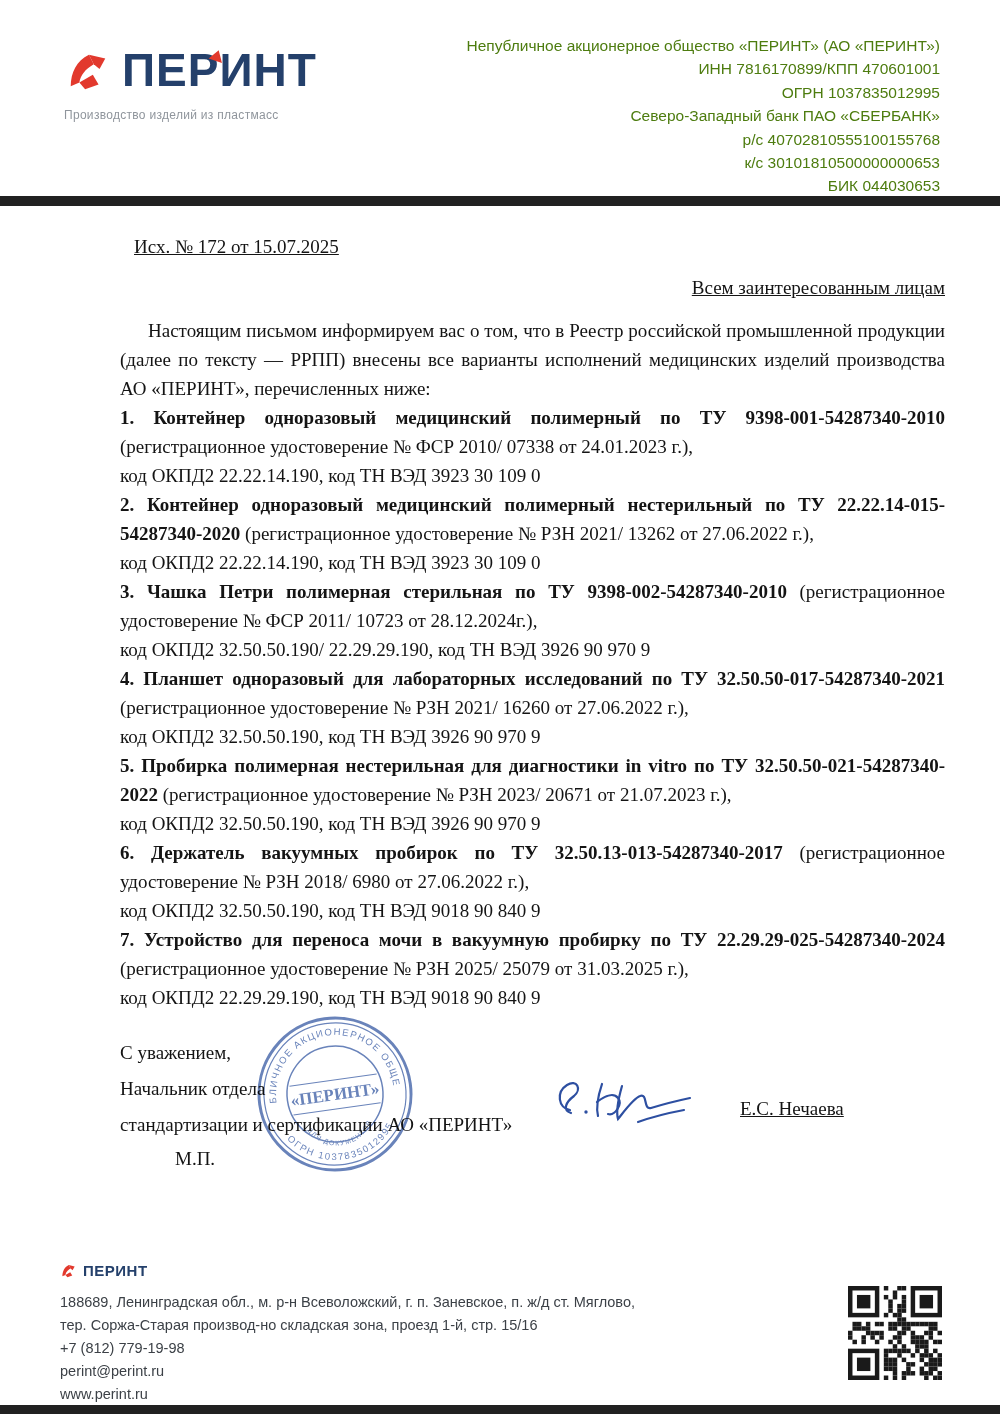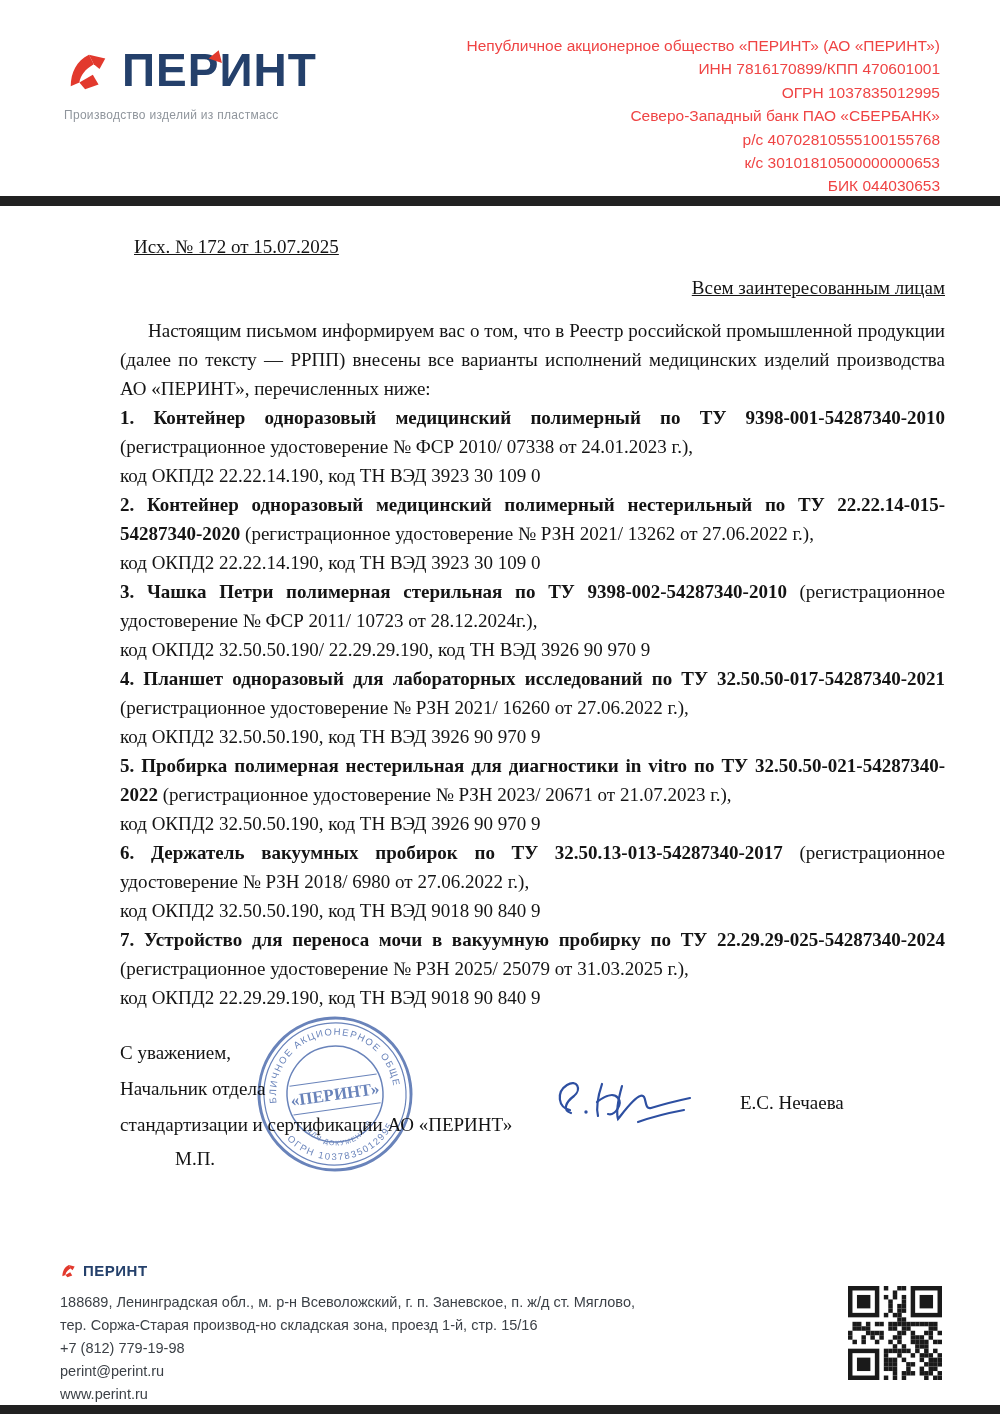--- a/index.html
+++ b/index.html
@@ -47,21 +47,21 @@
   .logo-tagline {
     margin-top: 14px;
     font-size: 12px;
     color: #8f959c;
     letter-spacing: 0.3px;
   }
   .company-info {
     text-align: right;
     font-size: 15.5px;
     line-height: 23.4px;
-    color: #ef4444;
+    color: #4d7c0f;
     padding-top: 4px;
   }
   .top-bar { height: 10px; background: #212121; width: 100%; }
 
   
   .letter-body {
     box-sizing: border-box;
     padding: 18px 55px 0 120px;
     font-size: 19px;
     line-height: 29px;
@@ -72,21 +72,21 @@
   .items p.item { margin: 0; text-align: justify; }
   .item .b { font-weight: bold; }
   .outro { margin: 20px 0 0 0; text-indent: 28px; text-align: justify; }
 
   
   .closing { position: relative; margin-top: 26px; height: 150px; }
   .closing .cl { position: absolute; left: 0; white-space: nowrap; }
   .cl-regards { top: 0; }
   .cl-pos1 { top: 36px; }
   .cl-pos2 { top: 72px; }
-  .cl-signer { left: 620px !important; top: 50px; }
+  .cl-signer { left: 620px !important; top: 56px; text-decoration: underline; }
   .cl-mp { left: 55px !important; top: 106px; }
   .signature-svg { position: absolute; left: 430px; top: 20px; }
 
   .stamp {
     position: absolute;
     left: 133px; top: -26px;
     width: 164px; height: 164px;
     opacity: 0.82;
     mix-blend-mode: multiply;
     transform: rotate(-8deg);

